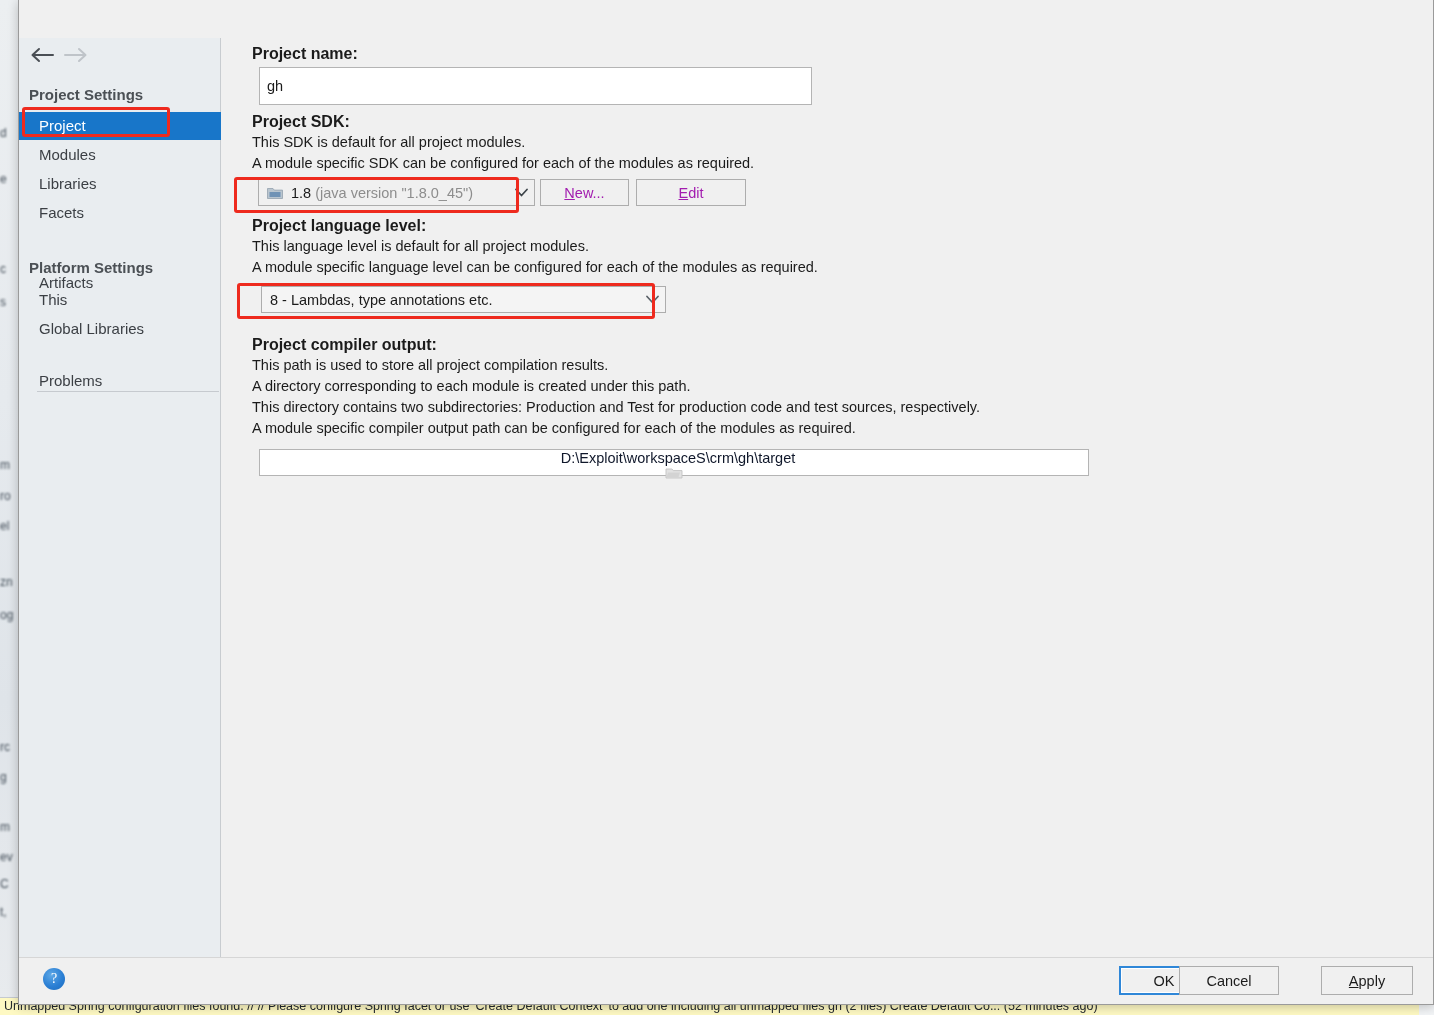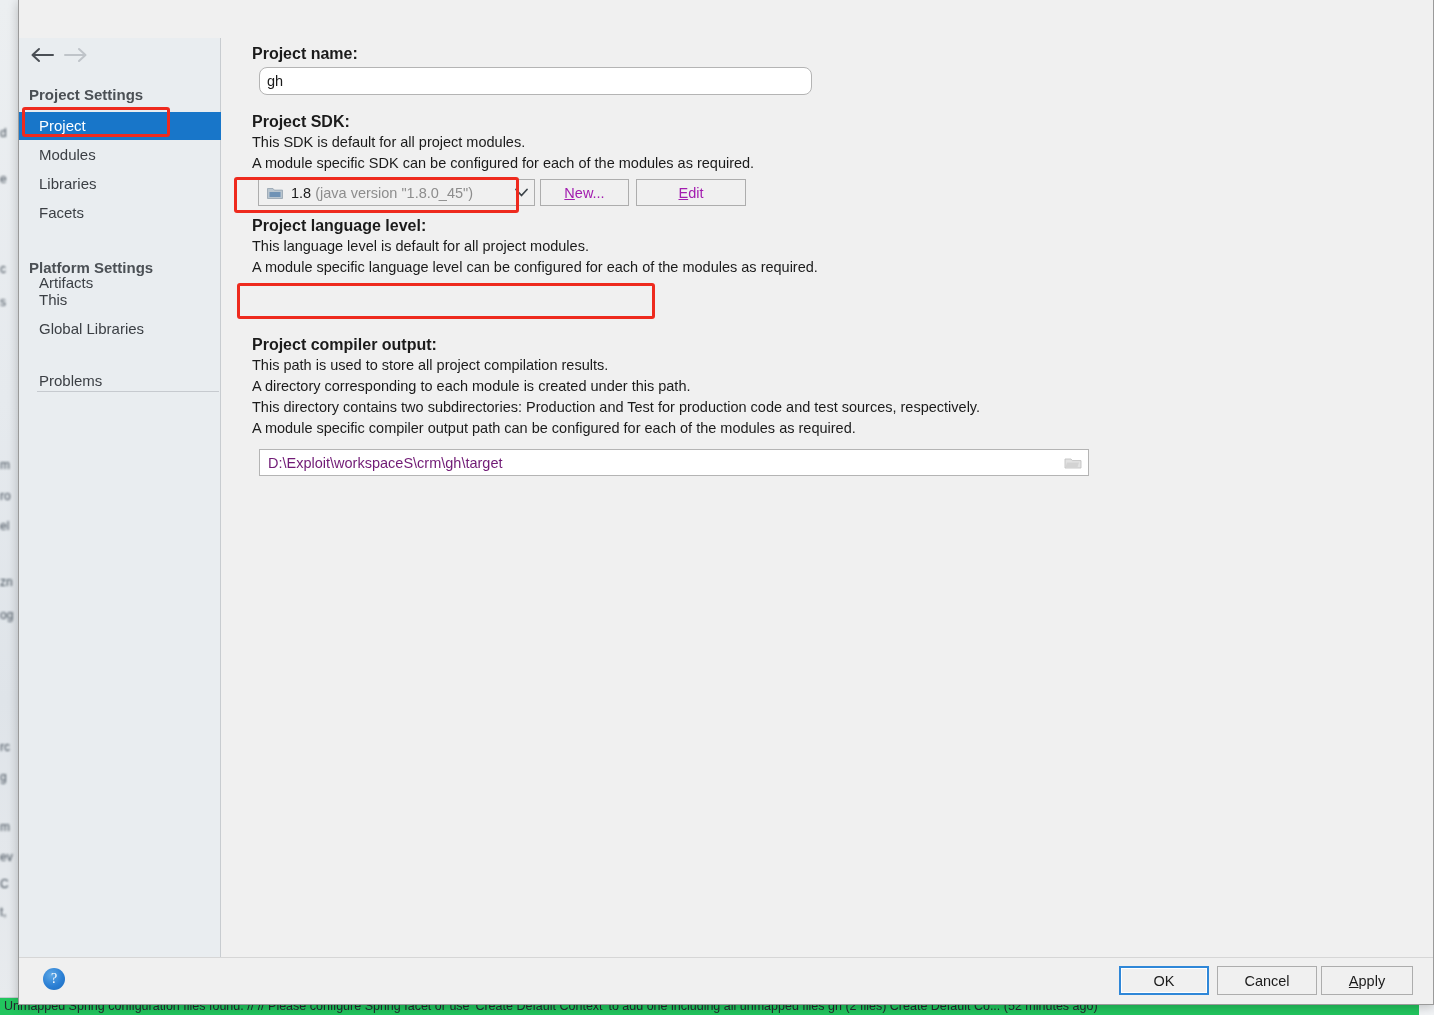--- a/index.html
+++ b/index.html
@@ -36,21 +36,21 @@
     color: #3f4a55;
     font-size: 12px;
     filter: blur(1.1px);
     white-space: nowrap;
     font-family: "Liberation Sans", sans-serif;
   }
   #statusbar {
     position: absolute;
     left: 0; bottom: 0;
     width: 1419px; height: 17px;
-    background: #22c55e;
+    background: #fef9c3;
     border-top: 1px solid #c5cad0;
     overflow: hidden;
   }
   #statusbar .status-text {
     position: absolute;
     left: 4px; top: 1px;
     font-size: 12.5px;
     color: #23282d;
     white-space: nowrap;
     filter: blur(0.45px);
@@ -233,21 +233,22 @@
   .btn u { text-decoration: underline; }
 
   .browsefield {
     position: absolute;
     background: #ffffff;
     border: 1px solid #b4b4b4;
     box-sizing: border-box;
     display: flex;
     align-items: center;
     font-size: 14.5px;
-    color: #701a75;
+    color: #0f172a;
+    flex-direction: column;
   }
   .browsefield .bf-text { flex: 1; padding-left: 8px; white-space: nowrap; }
   .browsefield .bf-icon {
     width: 30px;
     display: flex; align-items: center; justify-content: center;
   }
 
   
   #footer {
     position: absolute;
@@ -378,21 +379,21 @@
       <div id="side-divider"></div>
 
       <div class="side-item" style="top:329px;">
         <span>Problems</span>
       </div>
     </div>
 
     <div id="mainpane">
 
       <div class="lbl-bold" style="left:31px;top:7px;">Project name:</div>
-      <div class="textfield" style="left:38px;top:29px;width:553px;height:28px;border-radius:8px;">
+      <div class="textfield" style="left:38px;top:29px;width:553px;height:38px;">
         <span>gh</span>
       </div>
 
       <div class="lbl-bold" style="left:31px;top:75px;">Project SDK:</div>
       <div class="lbl" style="left:31px;top:96px;">This SDK is default for all project modules.</div>
       <div class="lbl" style="left:31px;top:117px;">A module specific SDK can be configured for each of the modules as required.</div>
 
       <div class="combo" style="left:37px;top:141px;width:277px;height:27px;">
         <span class="sdk-icon">
           <svg width="16" height="14" viewBox="0 0 16 14">
@@ -415,20 +416,28 @@
         <span><u>N</u>ew...</span>
       </div>
       <div class="btn" style="left:415px;top:141px;width:110px;height:27px;">
         <span><u>E</u>dit</span>
       </div>
 
       <div class="lbl-bold" style="left:31px;top:179px;">Project language level:</div>
       <div class="lbl" style="left:31px;top:200px;">This language level is default for all project modules.</div>
       <div class="lbl" style="left:31px;top:221px;">A module specific language level can be configured for each of the modules as required.</div>
 
+      <div class="combo" style="left:40px;top:248px;width:405px;height:27px;background:#f4f4f4;">
+        <span class="combo-text">8 - Lambdas, type annotations etc.</span>
+        <span class="chev">
+          <svg width="13" height="9" viewBox="0 0 13 9">
+            <path d="M1 1.5 L6.5 7.5 L12 1.5" stroke="#5a6067" stroke-width="1.7" fill="none" stroke-linecap="round" stroke-linejoin="round"></path>
+          </svg>
+        </span>
+      </div>
 
       <div class="lbl-bold" style="left:31px;top:298px;">Project compiler output:</div>
       <div class="lbl" style="left:31px;top:319px;">This path is used to store all project compilation results.</div>
       <div class="lbl" style="left:31px;top:361px;">This directory contains two subdirectories: Production and Test for production code and test sources, respectively.</div>
       <div class="lbl" style="left:31px;top:340px;">A directory corresponding to each module is created under this path.</div>
       <div class="lbl" style="left:31px;top:382px;">A module specific compiler output path can be configured for each of the modules as required.</div>
 
       <div class="browsefield" style="left:38px;top:411px;width:830px;height:27px;">
         <span class="bf-text">D:\Exploit\workspaceS\crm\gh\target</span>
         <span class="bf-icon">
@@ -441,21 +450,21 @@
     </div>
   </div>
 
   <div id="footer">
     <div id="helpbtn">
       <span>?</span>
     </div>
     <div class="footbtn default" style="left:1100px;width:90px;">
       <span>OK</span>
     </div>
-    <div class="footbtn" style="left:1198px;width:100px;">
+    <div class="footbtn" style="left:1160px;width:100px;">
       <span>Cancel</span>
     </div>
     <div class="footbtn" style="left:1302px;width:92px;">
       <span><u>A</u>pply</span>
     </div>
   </div>
 </div>
 
 <div class="redbox" style="left:22px;top:107px;width:148px;height:30px;"></div>
 <div class="redbox" style="left:234px;top:177px;width:285px;height:36px;"></div>

